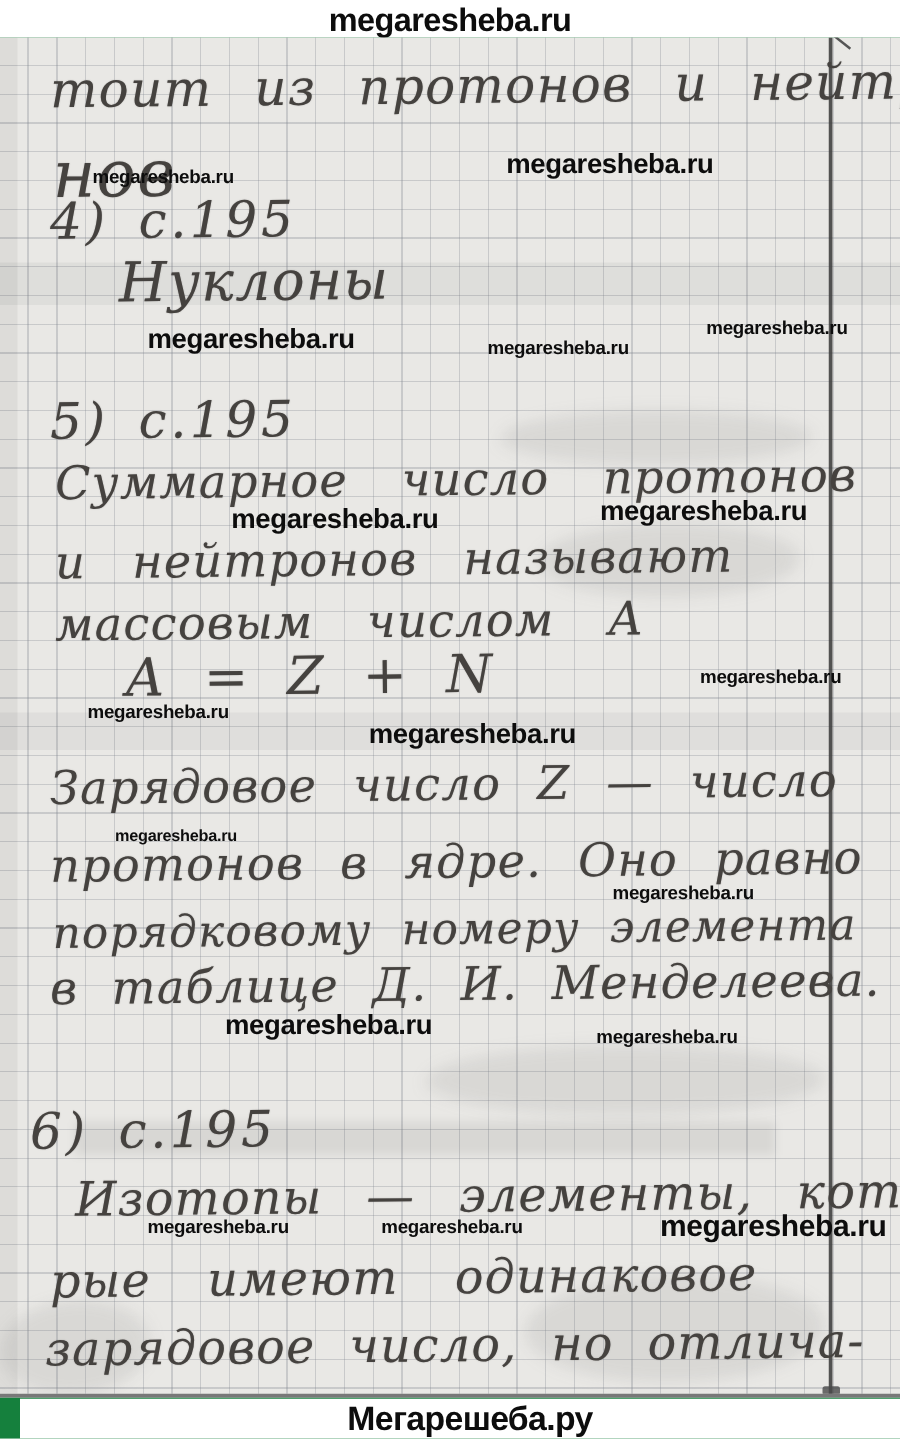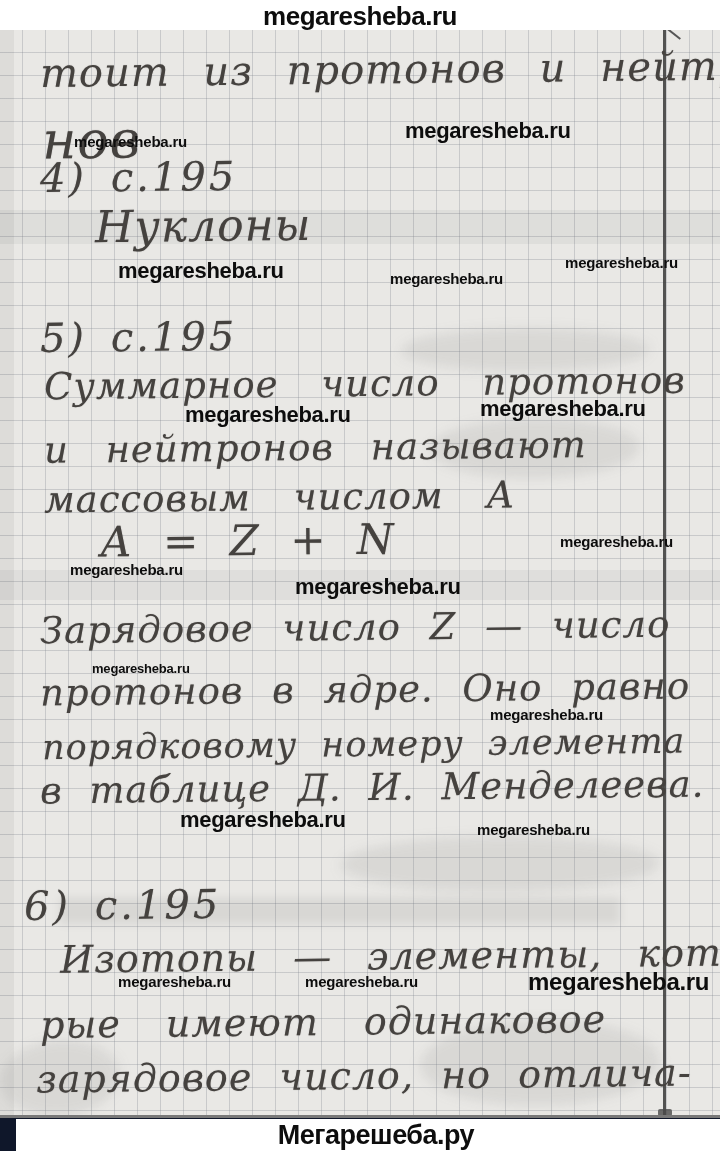--- a/index.html
+++ b/index.html
@@ -1,19 +1,19 @@
 <!DOCTYPE html>
 <html><head>
 <meta charset="utf-8">
 <style>
   * { margin:0; padding:0; box-sizing:border-box; }
   html,body { background:#ffffff; }
   .screen{
     position:relative; width:720px; height:1151px; margin:0 auto;
-    background:#0f172a; overflow:hidden;
+    background:#15803d; overflow:hidden;
     font-family:"Liberation Sans","DejaVu Sans",sans-serif;
   }
   
   .top-band{
     position:absolute; left:0; top:0; width:720px; height:30px;
     background:#ffffff; text-align:center;
   }
   .top-band .brand{
     display:inline-block; margin-top:1px;
     font-size:26px; font-weight:800; letter-spacing:-0.5px; color:#0d0d0d;

